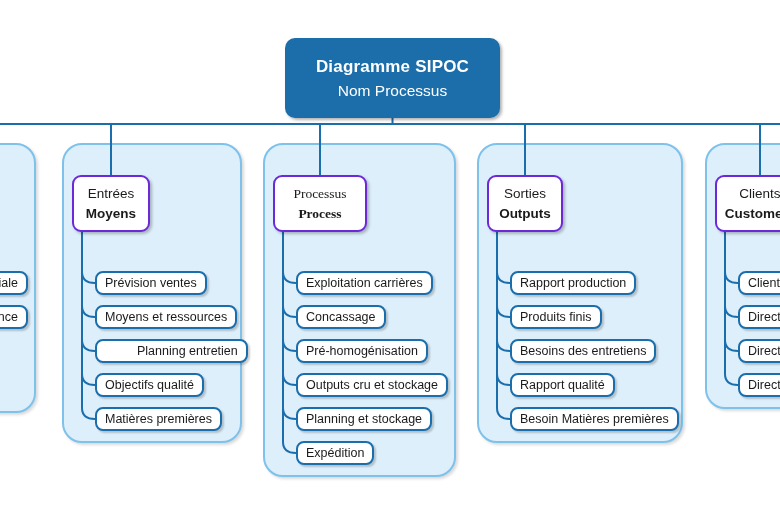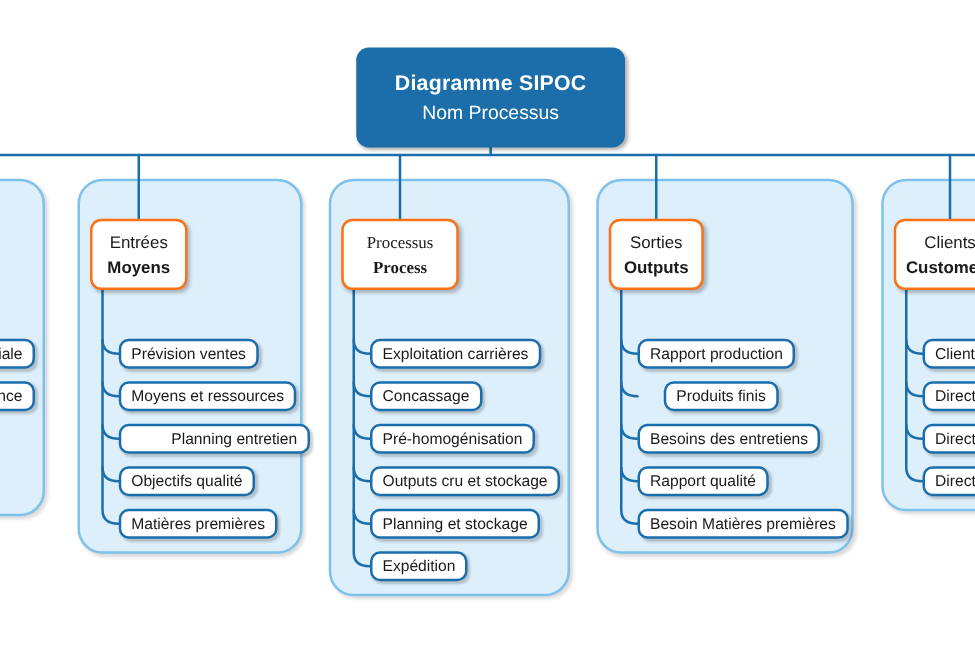--- a/index.html
+++ b/index.html
@@ -21,21 +21,21 @@
   .title-line2{font-size:15.5px;}
 
   .column{
     position:absolute;box-sizing:border-box;
     background:#DDEFFB;border:2px solid #7EC2EC;border-radius:20px;
     box-shadow:2px 2px 3px rgba(0,0,0,0.15);
     z-index:0;
   }
   .col-header{
     position:absolute;box-sizing:border-box;height:57px;
-    background:#ffffff;border:2px solid #f97316;border-radius:9px;
+    background:#ffffff;border:2px solid #6d28d9;border-radius:9px;
     display:flex;flex-direction:column;align-items:center;justify-content:center;
     color:#1a1a1a;z-index:2;line-height:20px;
     box-shadow:2px 2px 3px rgba(0,0,0,0.25);
   }
   .col-header .fr{font-size:13.5px;}
   .col-header .en{font-size:13.5px;font-weight:bold;}
 
   .item{
     position:absolute;box-sizing:border-box;height:24px;
     display:inline-flex;align-items:center;
@@ -109,21 +109,21 @@
     <div class="item" style="left: 296px; top: 339px;">Pré-homogénisation</div>
     <div class="item" style="left: 296px; top: 373px;">Outputs cru et stockage</div>
     <div class="item" style="left: 296px; top: 407px;">Planning et stockage</div>
     <div class="item" style="left: 296px; top: 441px;">Expédition</div>
     <div class="column" style="left: 477px; top: 143px; width: 206px; height: 300px;"></div>
     <div class="col-header" style="left: 487px; top: 175px; width: 76px;">
       <div class="fr">Sorties</div>
       <div class="en">Outputs</div>
     </div>
     <div class="item" style="left: 510px; top: 271px;">Rapport production</div>
-    <div class="item" style="left: 531px; top: 305px;">Produits finis</div>
+    <div class="item" style="left: 510px; top: 305px;">Produits finis</div>
     <div class="item" style="left: 510px; top: 339px;">Besoins des entretiens</div>
     <div class="item" style="left: 510px; top: 373px;">Rapport qualité</div>
     <div class="item" style="left: 510px; top: 407px;">Besoin Matières premières</div>
     <div class="column" style="left: 705px; top: 143px; width: 176px; height: 266px;"></div>
     <div class="col-header" style="left: 715px; top: 175px; width: 90px;">
       <div class="fr">Clients</div>
       <div class="en">Customers</div>
     </div>
     <div class="item" style="left: 738px; top: 271px;">Clients</div>
     <div class="item" style="left: 738px; top: 305px;">Direct</div>

